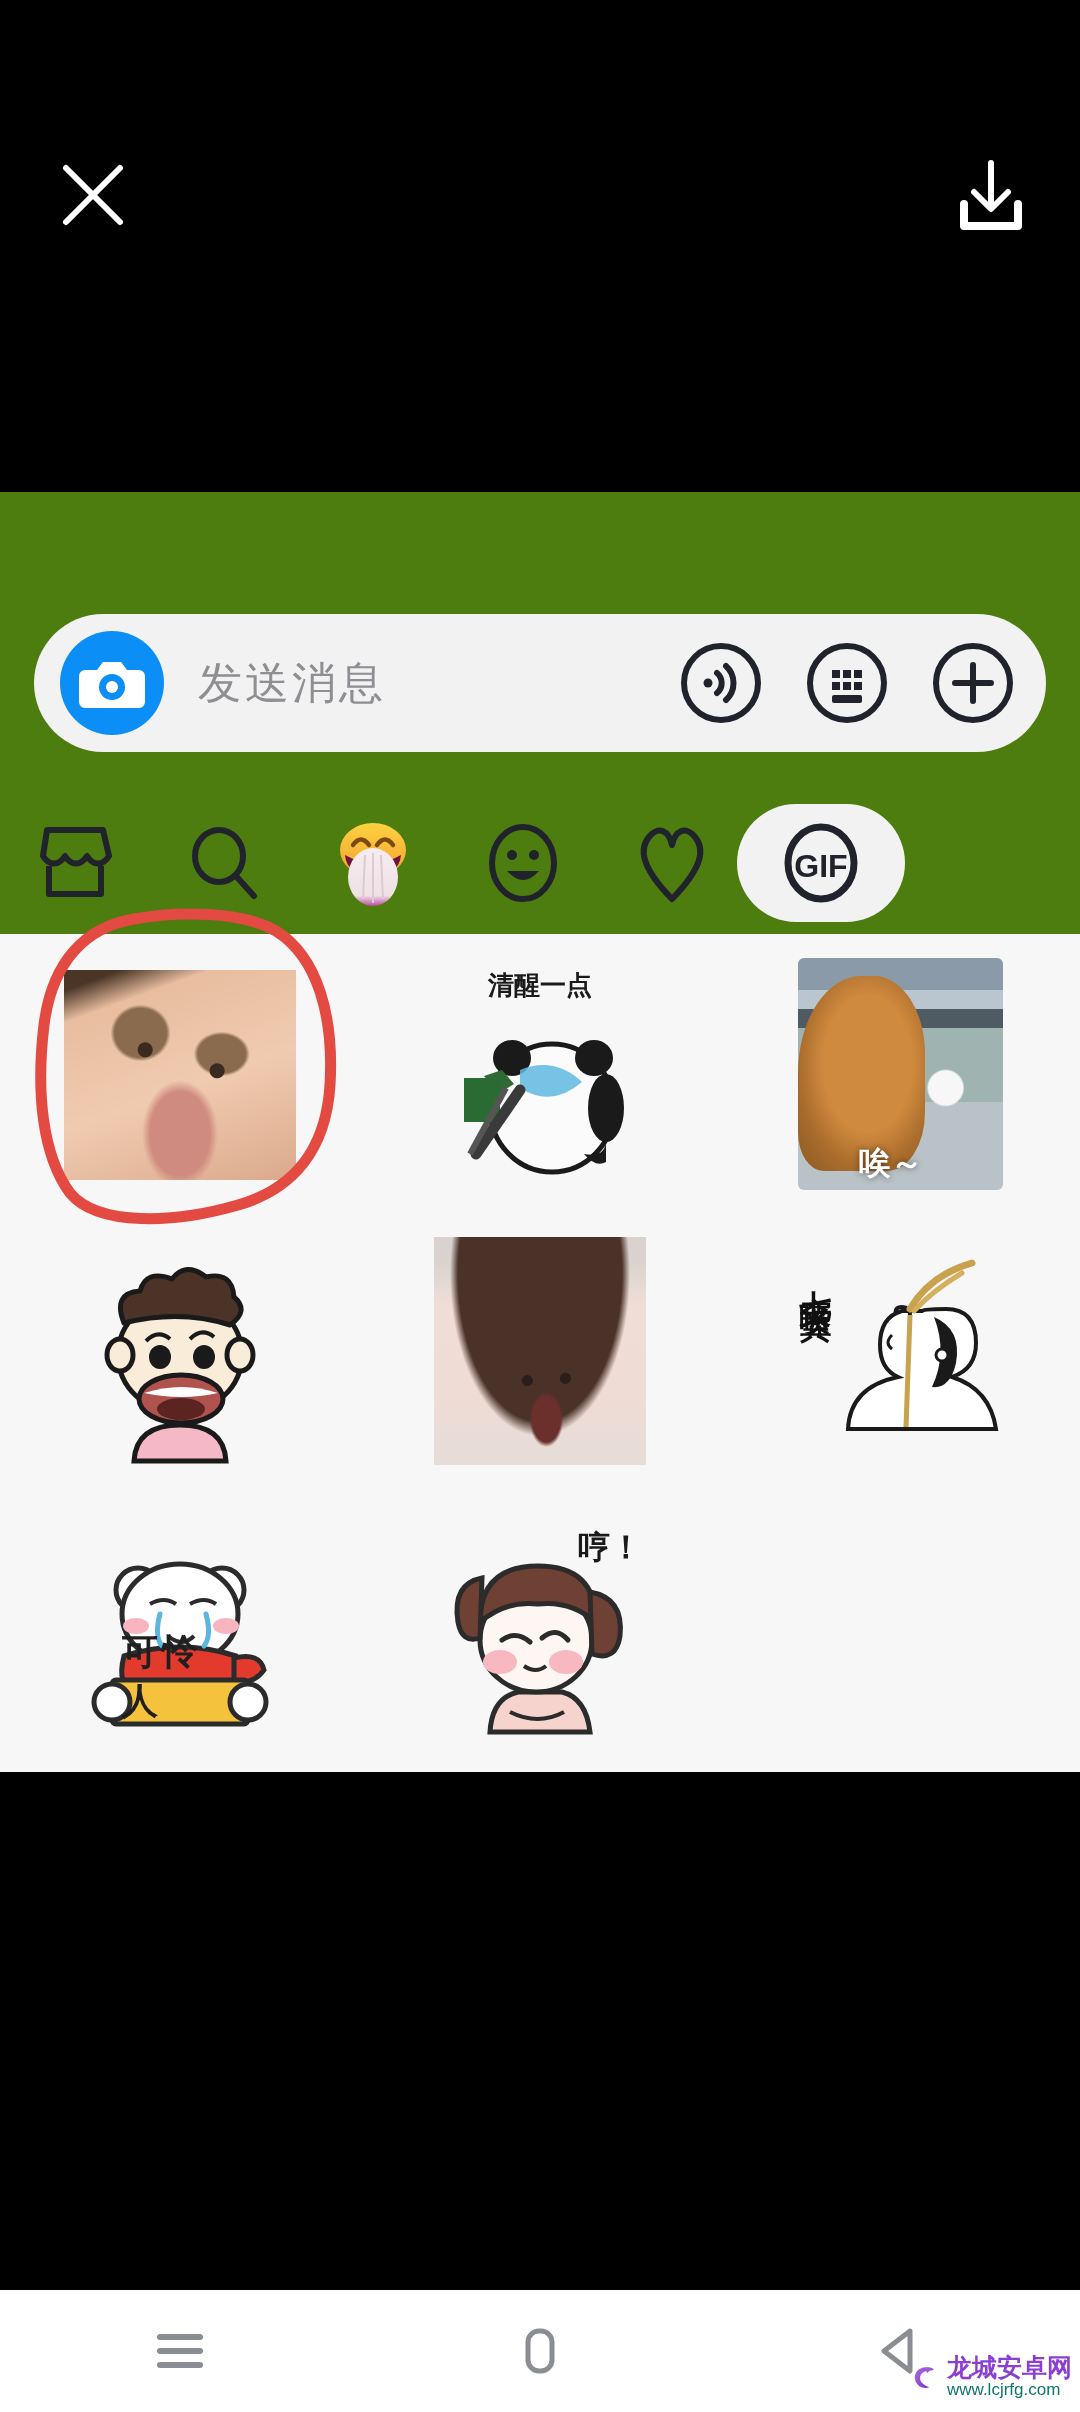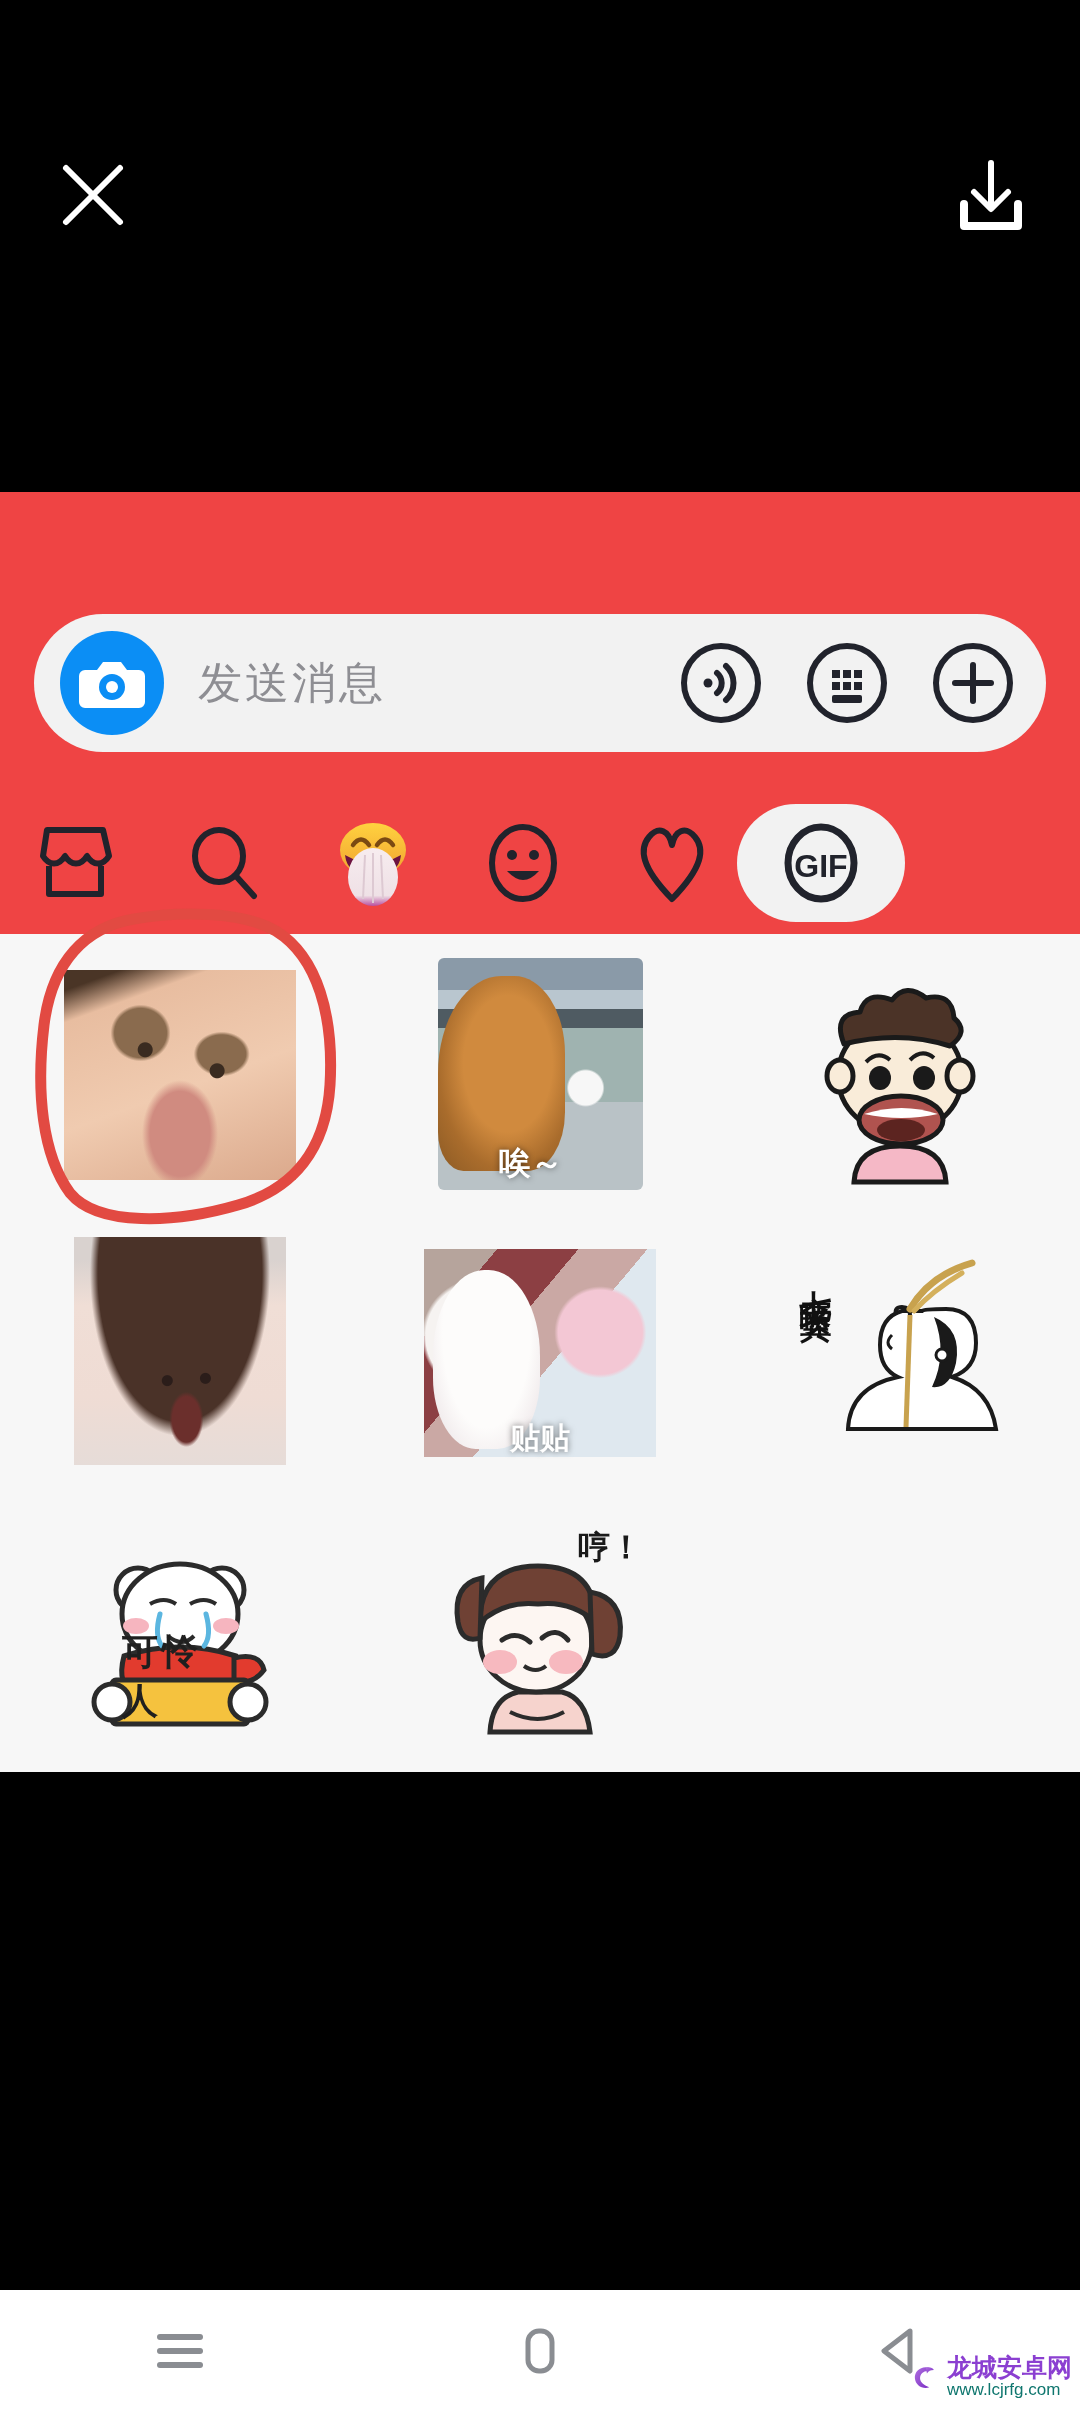--- a/index.html
+++ b/index.html
@@ -39,21 +39,21 @@
     display: flex; align-items: center; justify-content: center;
   }
   .download-btn svg { display:block; }
 
   
   .panel {
     position: absolute;
     left: 0; top: 492px;
     width: 1080px;
     height: 1280px;
-    background: #ef4444;
+    background: #4d7c0f;
   }
 
   
   .input-bar {
     position: absolute;
     left: 34px; top: 122px;
     width: 1012px;
     height: 138px;
     background: #f2f2f2;
     border-radius: 69px;
@@ -400,20 +400,38 @@
     </div>
 
     <div class="grid">
 
       <div class="cell">
         <div class="sticker">
           <div class="ph-baby1" style="position:absolute;left:0;top:12px;"></div>
         </div>
       </div>
 
+      <div class="cell">
+        <div class="draw">
+          <svg width="232" height="232" viewBox="0 0 232 232">
+            <rect width="232" height="232" fill="#f7f7f7"></rect>
+            <ellipse cx="128" cy="150" rx="62" ry="64" fill="#fbfbfb" stroke="#1a1a1a" stroke-width="5"></ellipse>
+            <ellipse cx="88" cy="100" rx="19" ry="18" fill="#1a1a1a"></ellipse>
+            <ellipse cx="170" cy="100" rx="19" ry="18" fill="#1a1a1a"></ellipse>
+            <ellipse cx="182" cy="150" rx="18" ry="34" fill="#1a1a1a"></ellipse>
+            <path d="M160 196 q22 4 22 -14 l0 22 q-10 6 -22 -8 z" fill="#1a1a1a"></path>
+            <path d="M96 112 q34 -14 62 12 q-30 26 -62 6 z" fill="#5fb9e0" opacity=".85"></path>
+            <path d="M60 118 l18 -6 l12 14 l-16 10 z" fill="#2e6b34"></path>
+            <rect x="40" y="120" width="36" height="44" fill="#2a6b33"></rect>
+            <path d="M96 132 L52 196" stroke="#3a3a3a" stroke-width="11" stroke-linecap="round"></path>
+            <path d="M82 130 L46 196" stroke="#555" stroke-width="6"></path>
+          </svg>
+          <div class="sticker-label cn" style="left:50%;top:10px;transform:translateX(-50%);color:#1a1a1a;text-shadow:none;font-size:26px;">清醒一点</div>
+        </div>
+      </div>
 
       <div class="cell">
         <div class="sticker">
           <div class="ph-cat" style="margin:0 auto;"></div>
           <div class="sticker-label cn" style="left:46%;bottom:4px;transform:translateX(-50%);font-size:32px;">唉～</div>
         </div>
       </div>
 
       <div class="cell">
         <div class="draw">
@@ -436,26 +454,20 @@
           </svg>
         </div>
       </div>
 
       <div class="cell">
         <div class="sticker">
           <div class="ph-baby2" style="margin:0 auto;"></div>
         </div>
       </div>
 
-      <div class="cell">
-        <div class="sticker">
-          <div class="ph-plush" style="margin-top:12px;"></div>
-          <div class="sticker-label cn" style="left:50%;bottom:10px;transform:translateX(-50%);font-size:30px;">贴贴</div>
-        </div>
-      </div>
 
       <div class="cell">
         <div class="draw">
           <svg width="232" height="232" viewBox="0 0 232 232">
             <rect width="232" height="232" fill="#f7f7f7"></rect>
             <path d="M118 74 q-22 6 -22 34 q0 24 18 32 q-48 10 -50 52 l148 0 q-6 -40 -44 -52 q24 -8 24 -34 q0 -34 -30 -34 q-22 0 -24 2 z" fill="#ffffff" stroke="#1a1a1a" stroke-width="4"></path>
             <path d="M150 80 q28 12 22 46 q-6 26 -24 24 q16 -34 2 -70 z" fill="#1a1a1a"></path>
             <circle cx="158" cy="118" r="6" fill="#ffffff" stroke="#1a1a1a" stroke-width="3"></circle>
             <path d="M112 78 q-2 -8 6 -8 q8 0 8 8" fill="none" stroke="#1a1a1a" stroke-width="4"></path>
             <path d="M108 98 q-8 8 0 14" fill="none" stroke="#1a1a1a" stroke-width="3"></path>

